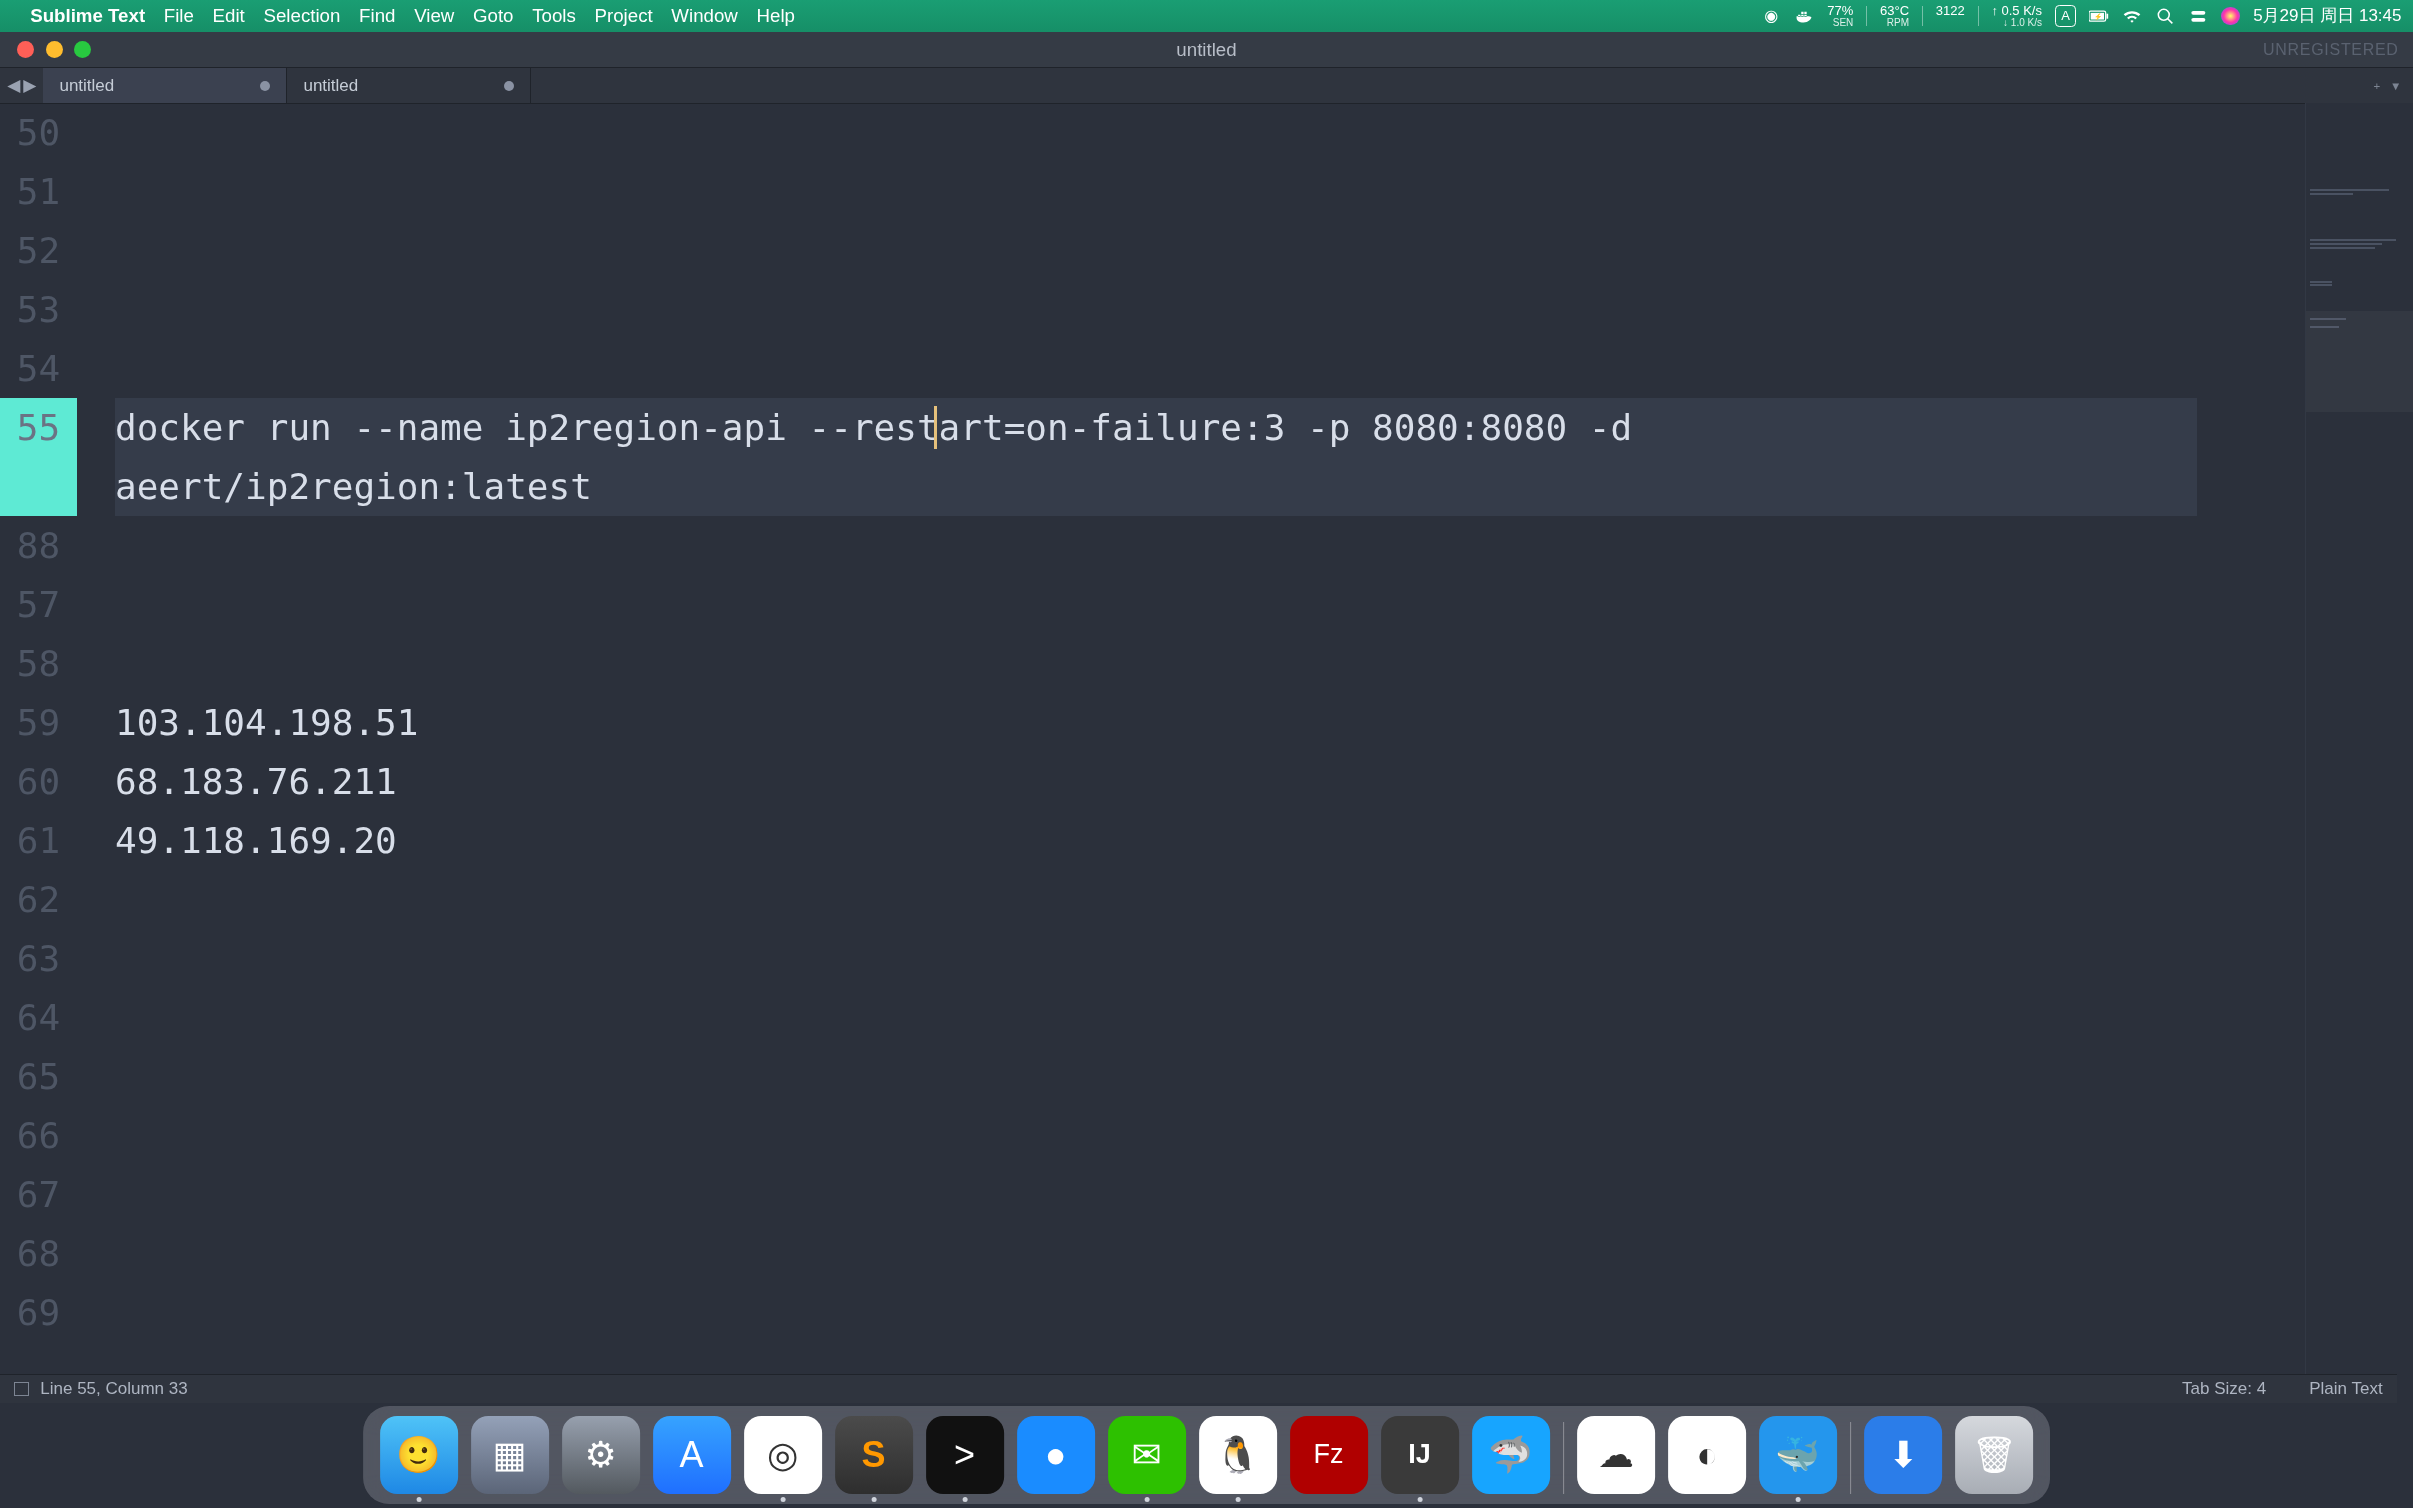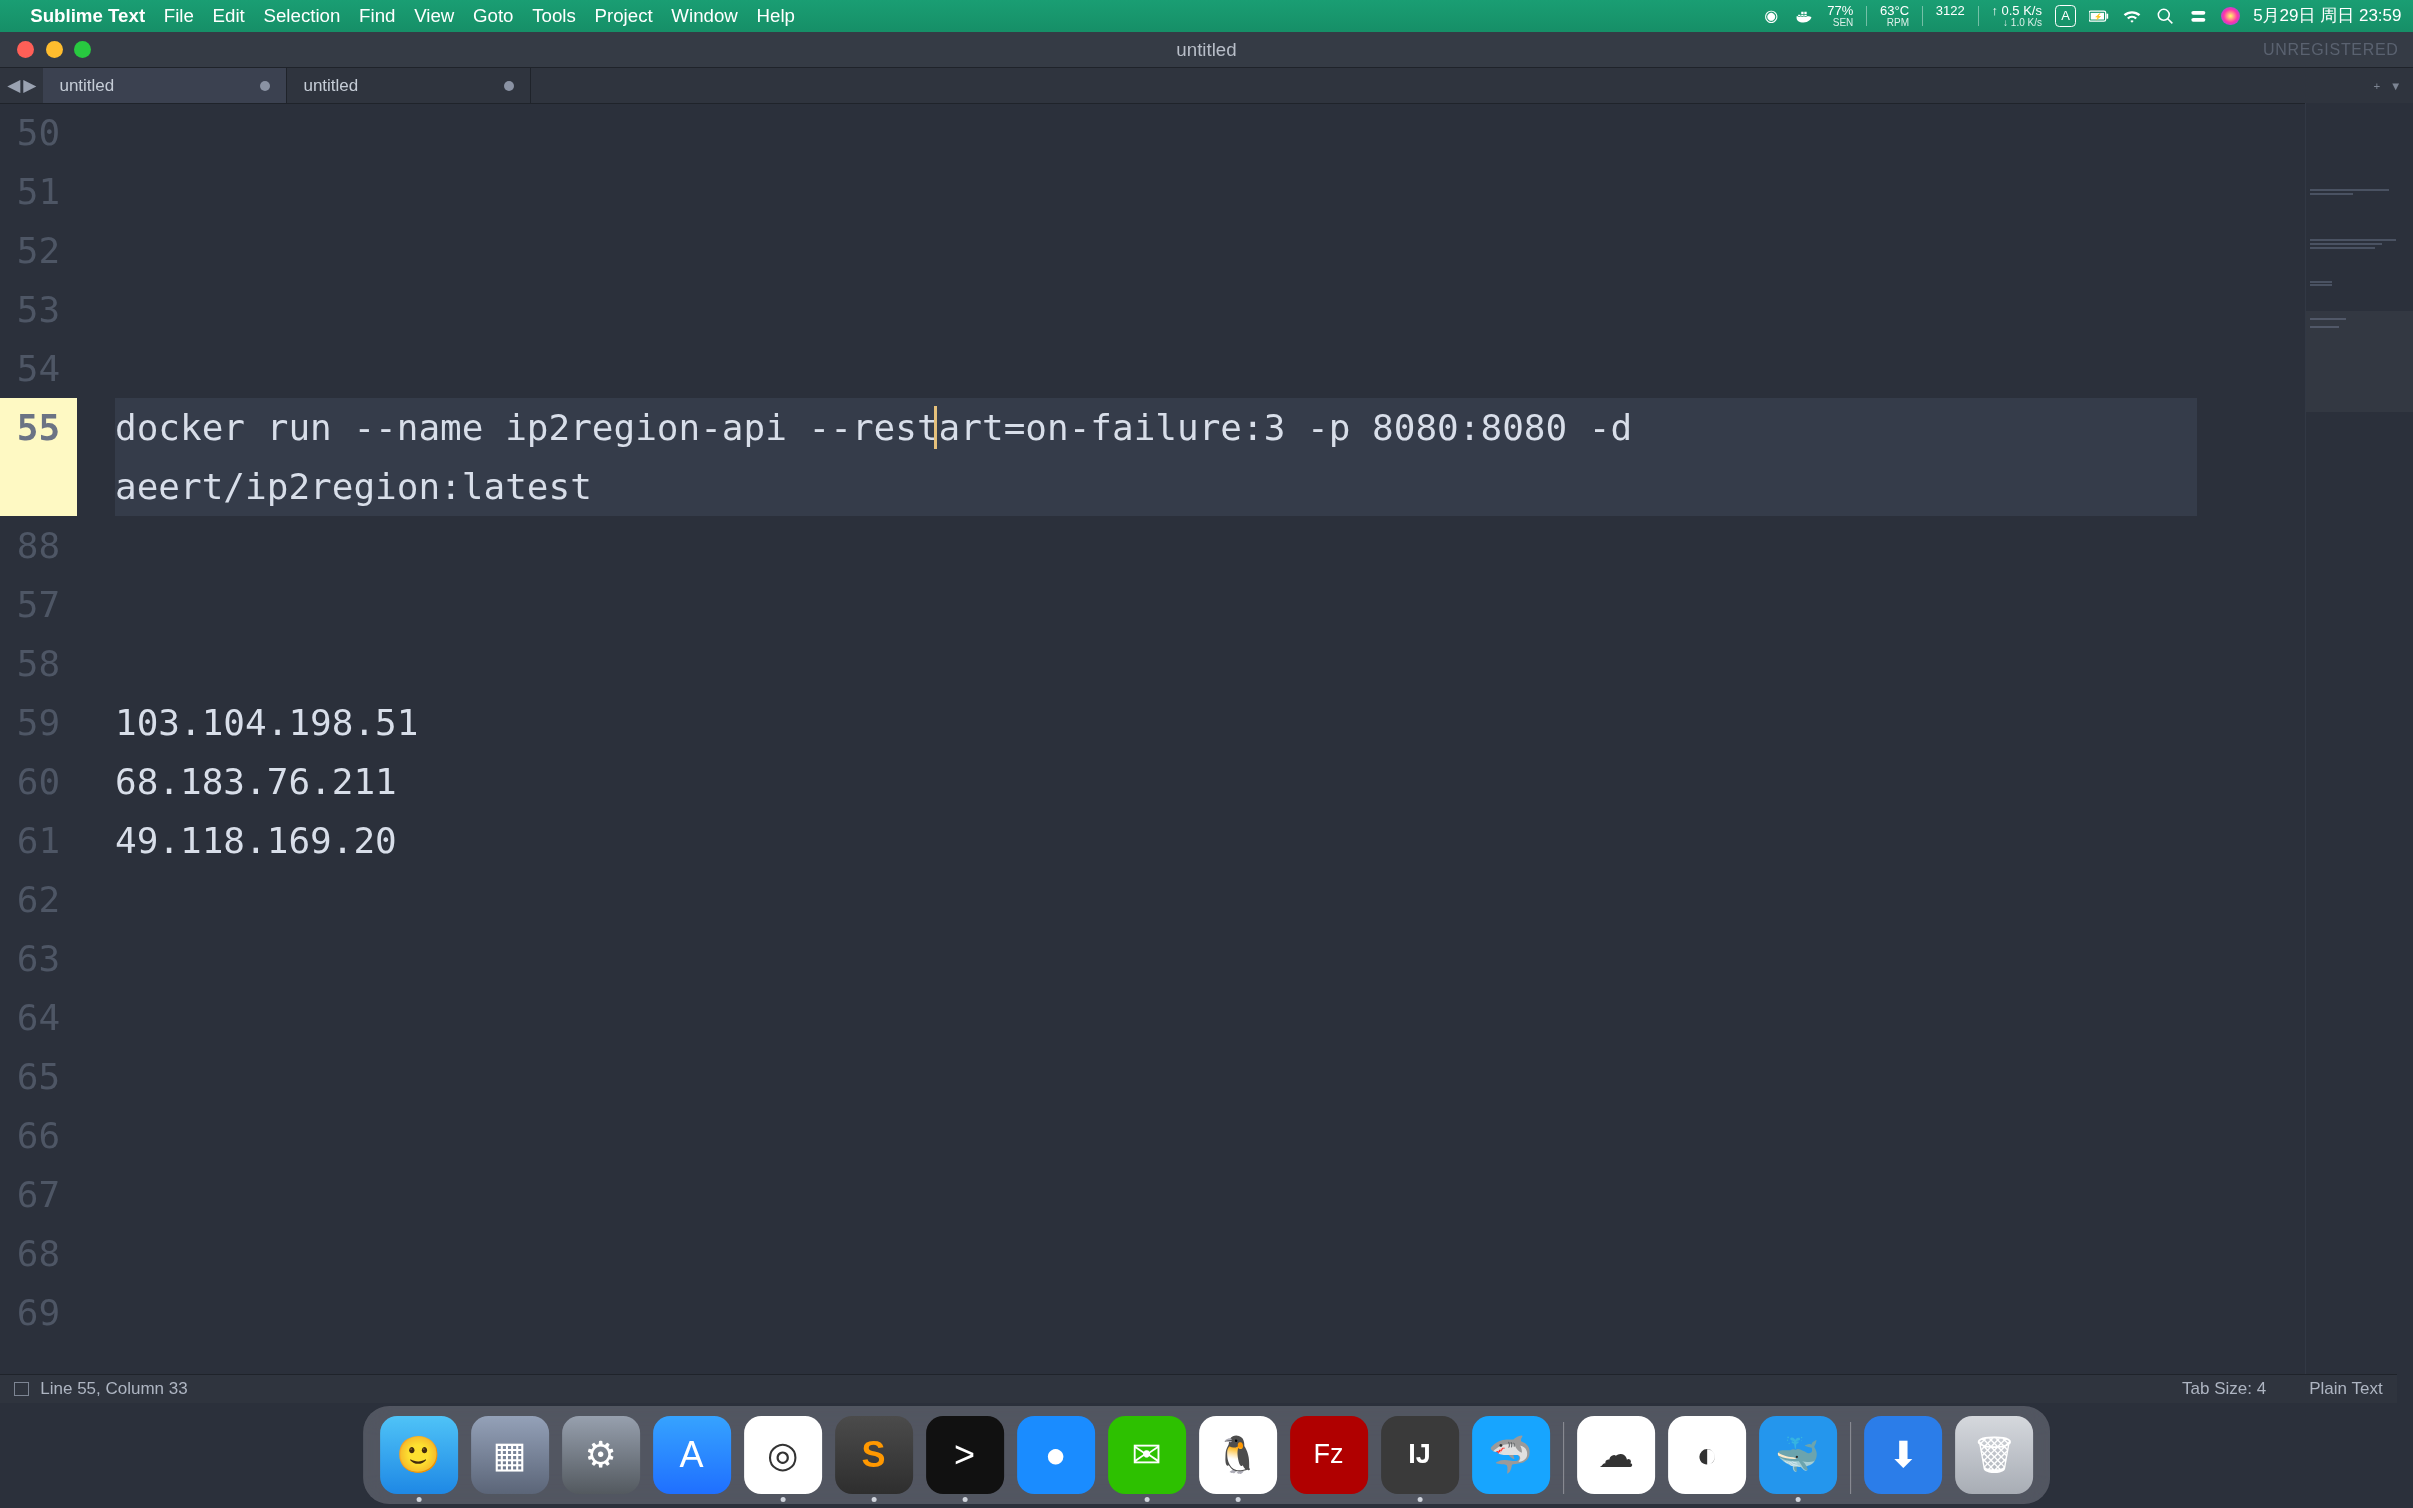--- a/index.html
+++ b/index.html
@@ -94,21 +94,21 @@
 }
 .gutter {
   position: absolute;
   left: 0; top: 0; bottom: 0;
   width: 93px;
   text-align: center;
   color: #4e5665;
   padding-right: 16px;
 }
 .gutter .ln { height: 59px; }
-.gutter .ln.active { background: #fef9c3; color: #6b7384; font-weight: bold; }
+.gutter .ln.active { background: #5eead4; color: #6b7384; }
 .code {
   position: absolute;
   left: 115px;
   right: 108px;
   top: 0;
 }
 .code .row { height: 59px; white-space: pre; }
 .code .row.hl { background: #353c4a; }
 .caret {
   position: absolute;
@@ -247,21 +247,21 @@
           <line x1="15" y1="15" x2="21" y2="21" stroke="#fff" stroke-width="2"></line>
         </svg>
       </span>
     <span class="tray-icon">
         <svg viewBox="0 0 24 24" width="18.7" height="18.7">
           <rect x="3" y="5" width="18" height="5" rx="2.5" fill="#fff"></rect>
           <rect x="3" y="14" width="18" height="5" rx="2.5" fill="#fff"></rect>
         </svg>
       </span>
     <span class="tray-icon" style="background:radial-gradient(#ff6,#f3a,#56f);border-radius:50%;width:18.7px;height:18.7px;"></span>
-    <span class="clock">5月29日 周日 23:59</span>
+    <span class="clock">5月29日 周日 13:45</span>
   </div>
 </div>
 
 <div class="titlebar">
   <div class="traffic">
     <div class="dot red"></div>
     <div class="dot yellow"></div>
     <div class="dot green"></div>
   </div>
   <div class="title-text">untitled</div>

